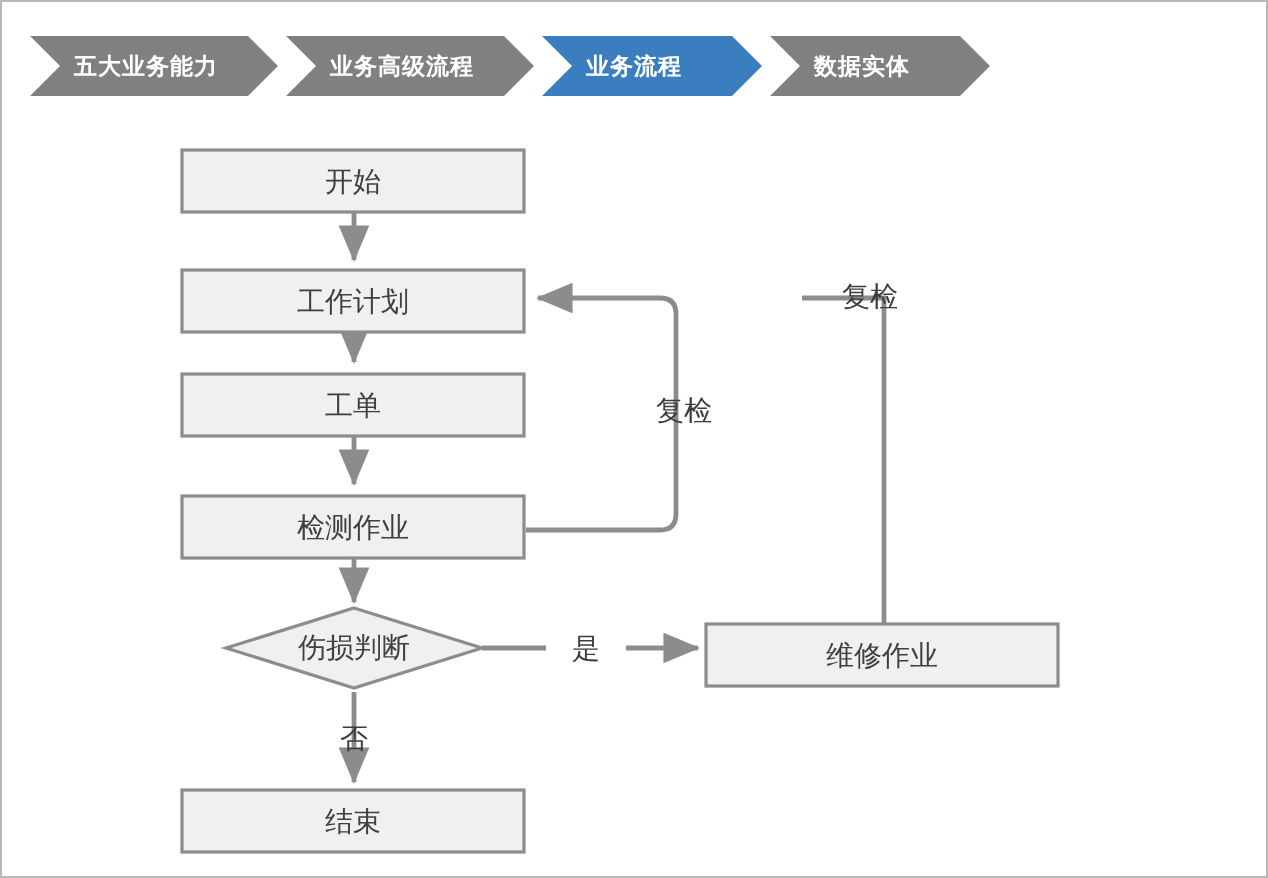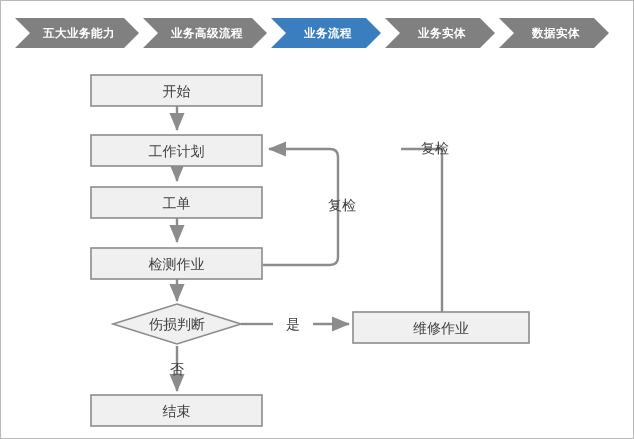--- a/index.html
+++ b/index.html
@@ -27,21 +27,21 @@
     top: 17px;
     height: 30px;
     display: flex;
     align-items: stretch;
   }
   .crumb {
     position: relative;
     height: 30px;
     display: flex;
     align-items: center;
-    justify-content: center;
+    justify-content: flex-start;
     color: #ffffff;
     font-size: 11.5px;
     font-weight: bold;
     letter-spacing: 0.5px;
     white-space: nowrap;
     box-sizing: border-box;
     padding: 0 18px 0 22px;
     margin-right: 4px;
     background: #808080;
     clip-path: polygon(
@@ -109,23 +109,20 @@
   <div id="breadcrumb">
     <div class="crumb first" style="width:124px;">
         <span>五大业务能力</span>
       </div>
     <div class="crumb" style="width:124px;">
         <span>业务高级流程</span>
       </div>
     <div class="crumb active" style="width:110px;">
         <span>业务流程</span>
       </div>
-    <div class="crumb" style="width:110px;">
-        <span>业务实体</span>
-      </div>
     <div class="crumb" style="width:110px;font-family:Liberation Mono, monospace;">
         <span>数据实体</span>
       </div>
   </div>
 
   <svg id="flow" width="634" height="439" viewBox="0 0 634 439">
     <defs>
       <marker id="arrowhead" markerWidth="9" markerHeight="9" refX="7.2" refY="3.2" orient="auto" markerUnits="strokeWidth">
         <path d="M0,0 L7.6,3.2 L0,6.4 z" fill="#8c8c8c"></path>
       </marker>

